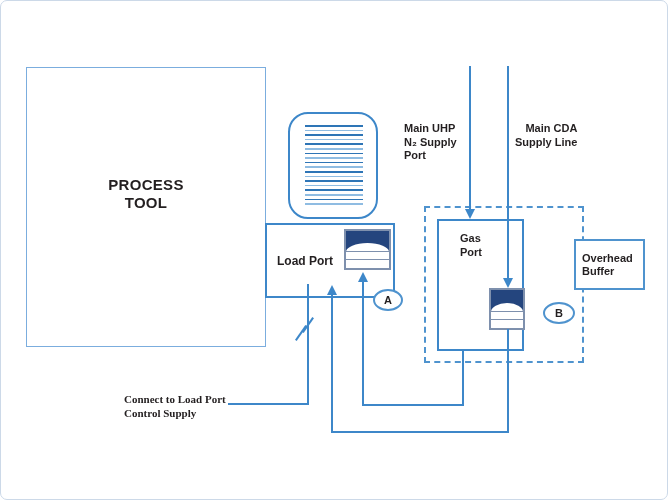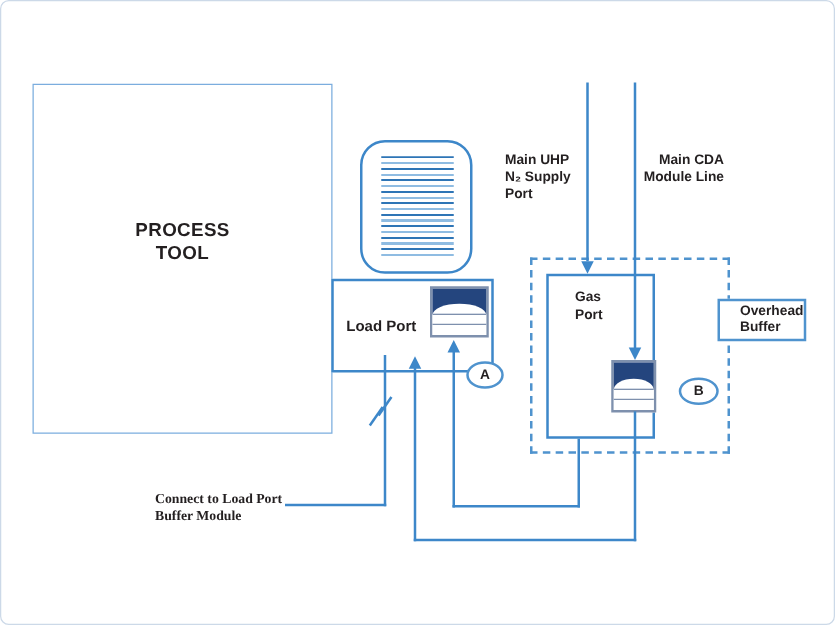--- a/index.html
+++ b/index.html
@@ -31,22 +31,22 @@
     border-top-left-radius:50% 100%;border-top-right-radius:50% 100%;}
   .mi-row1{height:7px;border-top:1px solid #7e90ad;background:#fff;}
   .mi-row2{height:8px;border-top:1px solid #7e90ad;background:#fff;}
   #lp-icon{left:77px;top:4px;width:47px;height:41px;}
   #gp-icon{left:50px;top:67px;width:36px;height:42px;}
   
   #gas-dashed{left:423px;top:205px;width:160px;height:157px;border:2px dashed #4f93ce;background:transparent;}
   #gas-panel{left:436px;top:218px;width:87px;height:132px;border:2px solid #3d87c9;}
   #gas-panel .lbl{position:absolute;left:21px;top:11px;font-size:11px;line-height:13.5px;}
   
-  #overhead{left:573px;top:238px;width:71px;height:34px;border:2px solid #4f93ce;
-    display:flex;flex-direction:column;justify-content:center;padding-left:16px;}
+  #overhead{left:573px;top:238px;width:71px;height:51px;border:2px solid #4f93ce;
+    display:flex;flex-direction:column;justify-content:center;padding-left:6px;}
   #overhead .lbl{font-size:11px;line-height:13px;}
   
   .callout{position:absolute;border:2px solid #4f93ce;border-radius:50%;background:#fff;
     display:flex;align-items:center;justify-content:center;font-size:11px;font-weight:600;color:#231f20;box-sizing:border-box;}
   #callout-a{left:372px;top:288px;width:30px;height:22px;}
   #callout-b{left:542px;top:301px;width:32px;height:22px;}
   
   .ann{position:absolute;font-size:11px;font-weight:600;line-height:13.5px;color:#231f20;}
   #ann-uhp{left:403px;top:121px;}
   #ann-cda{left:514px;top:121px;text-align:right;}
@@ -115,25 +115,25 @@
       <span>B</span>
     </div>
 
   <div class="ann" id="ann-uhp">
     <div>Main UHP</div>
     <div>N₂ Supply</div>
     <div>Port</div>
   </div>
   <div class="ann" id="ann-cda">
     <div>Main CDA</div>
-    <div>Module Line</div>
+    <div>Supply Line</div>
   </div>
   <div class="ann" id="ann-connect">
     <div>Connect to Load Port</div>
-    <div>Buffer Module</div>
+    <div>Control Supply</div>
   </div>
 
   <div class="l" style="left:468px;top:65px;width:2px;height:143px;"></div>
   <div class="arr arr-down" style="left:464px;top:208px;"></div>
 
   <div class="l" style="left:506px;top:65px;width:2px;height:213px;"></div>
   <div class="arr arr-down" style="left:502px;top:277px;"></div>
 
   <div class="l" style="left:306px;top:283px;width:2px;height:121px;"></div>
   <div class="l" style="left:227px;top:402px;width:81px;height:2px;"></div>

